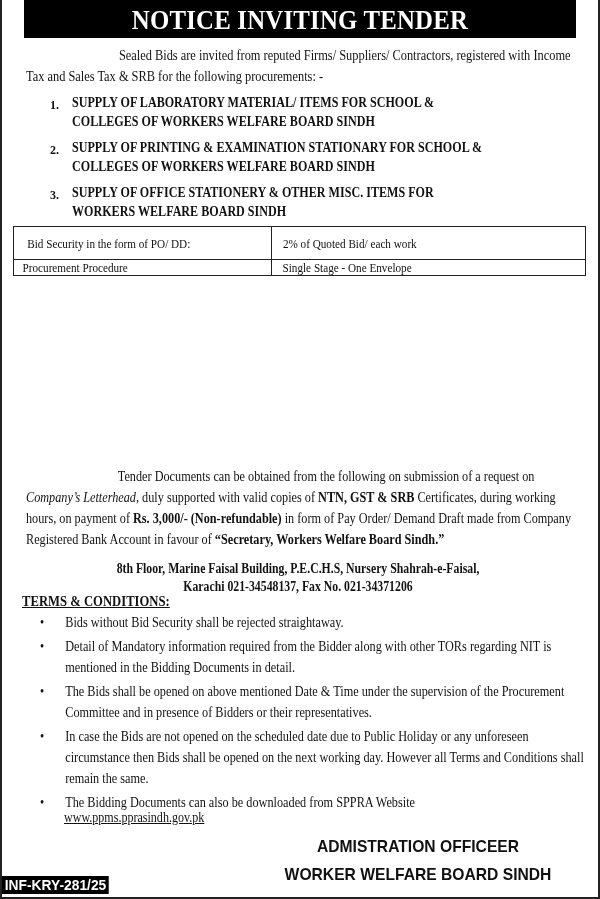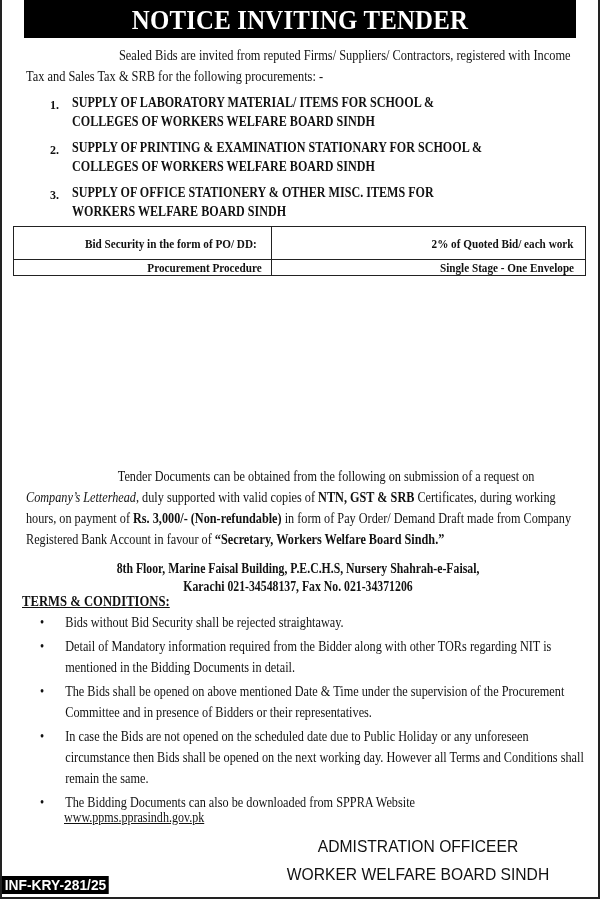--- a/index.html
+++ b/index.html
@@ -7,40 +7,40 @@
   body { font-family: "Liberation Serif", serif; color: #111; position: relative; }
   .frame { position: absolute; left: 0; top: 0; width: 600px; height: 899px; border: 2px solid #222; border-top: none; }
   .title-bar { position: absolute; left: 0; top: 0; width: 600px; height: 38px; background: #000; color: #fff; text-align: center; font-weight: bold; font-size: 27px; line-height: 40px; letter-spacing: 0.2px; transform: scaleX(0.92); transform-origin: center; }
   .intro { position: absolute; left: 26px; top: 45px; width: 555px; font-size: 14.4px; line-height: 21px; transform: scaleX(0.86); transform-origin: left top; width: 645px; }
   .intro .indent { display: inline-block; width: 108px; }
   .items { position: absolute; left: 50px; top: 93px; width: 530px; }
   .item { display: flex; font-weight: bold; font-size: 14.4px; line-height: 19px; margin-bottom: 7px; }
   .item .num { width: 22px; font-size: 12px; flex-shrink: 0; padding-top: 3px; }
   .item .txt { flex: 1; transform: scaleX(0.84); transform-origin: left top; width: 600px; }
   table.info { position: absolute; left: 13px; top: 226px; width: 573px; border-collapse: collapse; }
-  table.info td { border: 1.2px solid #222; text-align: right; font-weight: bold; font-size: 13px; line-height: 15px; vertical-align: middle; }
+  table.info td { border: 1.2px solid #222; text-align: left; font-weight: normal; font-size: 13px; line-height: 15px; vertical-align: middle; }
   table.info td.lbl { width: 258px; }
   table.info tr.r1 td { height: 33px; }
   table.info tr.r2 td { height: 30px; }
   table.info tr.r3 td, table.info tr.r4 td, table.info tr.r5 td { height: 41px; }
   table.info tr.r6 td { height: 14px; }
   .cell-text { display: inline-block; transform: scaleX(0.86); }
   sup { font-size: 8px; vertical-align: super; line-height: 0; }
   .para { position: absolute; left: 26px; top: 466px; width: 650px; font-size: 14.4px; line-height: 21px; transform: scaleX(0.85); transform-origin: left top; }
   .para .indent { display: inline-block; width: 108px; }
   .para b { font-weight: bold; }
   .para i { font-style: italic; }
   .address { position: absolute; left: 0; top: 560px; width: 596px; text-align: center; font-weight: bold; font-size: 14px; line-height: 18px; }
   .address div { transform: scaleX(0.84); }
   .terms-h { position: absolute; left: 22px; top: 593px; font-weight: bold; font-size: 14.4px; text-decoration: underline; transform: scaleX(0.88); transform-origin: left top; }
   ul.terms { position: absolute; left: 40px; top: 612px; width: 660px; list-style: none; transform: scaleX(0.84); transform-origin: left top; }
   ul.terms li { position: relative; padding-left: 30px; font-size: 14.6px; line-height: 21px; margin-bottom: 3px; }
   ul.terms li .bullet { position: absolute; left: 0; top: 0; font-size: 14px; }
   .website { position: absolute; left: 64px; top: 810px; font-size: 14px; text-decoration: underline; transform: scaleX(0.86); transform-origin: left top; color: #111; }
-  .sign { position: absolute; right: 22px; top: 833px; width: 320px; text-align: center; font-family: "Liberation Sans", sans-serif; font-weight: normal; font-size: 17px; line-height: 28px; }
+  .sign { position: absolute; right: 22px; top: 833px; width: 320px; text-align: center; font-family: "Liberation Sans", sans-serif; font-weight: bold; font-size: 17px; line-height: 28px; }
   .sign div { transform: scaleX(0.92); }
   .ref { position: absolute; left: 2px; top: 876px; background: #000; color: #fff; font-family: "Liberation Sans", sans-serif; font-weight: bold; font-size: 15px; line-height: 18px; padding: 0 3px; transform: scaleX(0.92); transform-origin: left top; }
 </style>
 </head>
 <body>
 
 <div class="frame"></div>
 
 <div class="title-bar">NOTICE INVITING TENDER</div>
 

